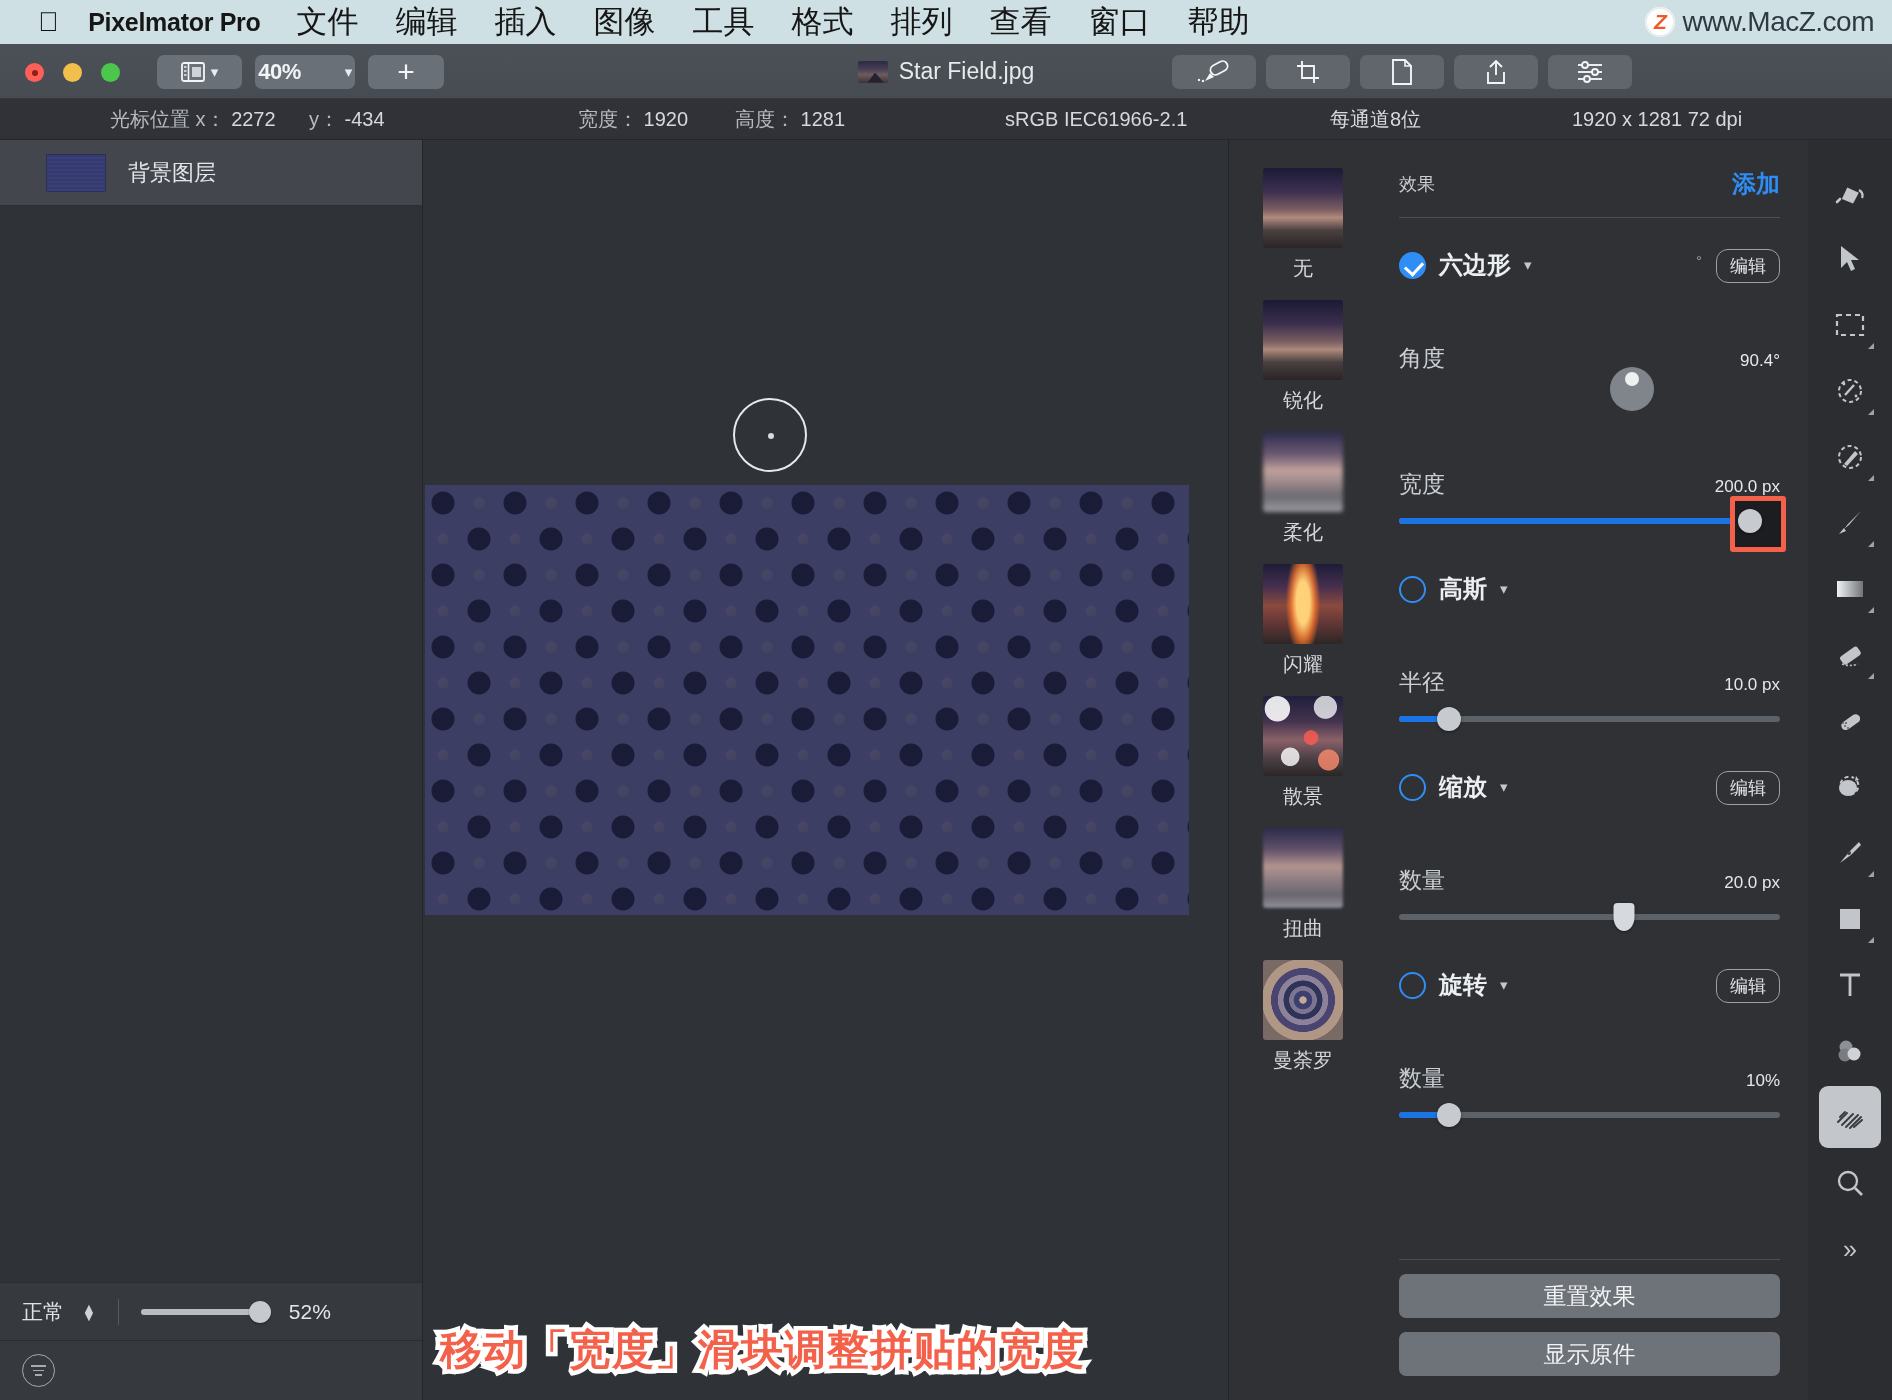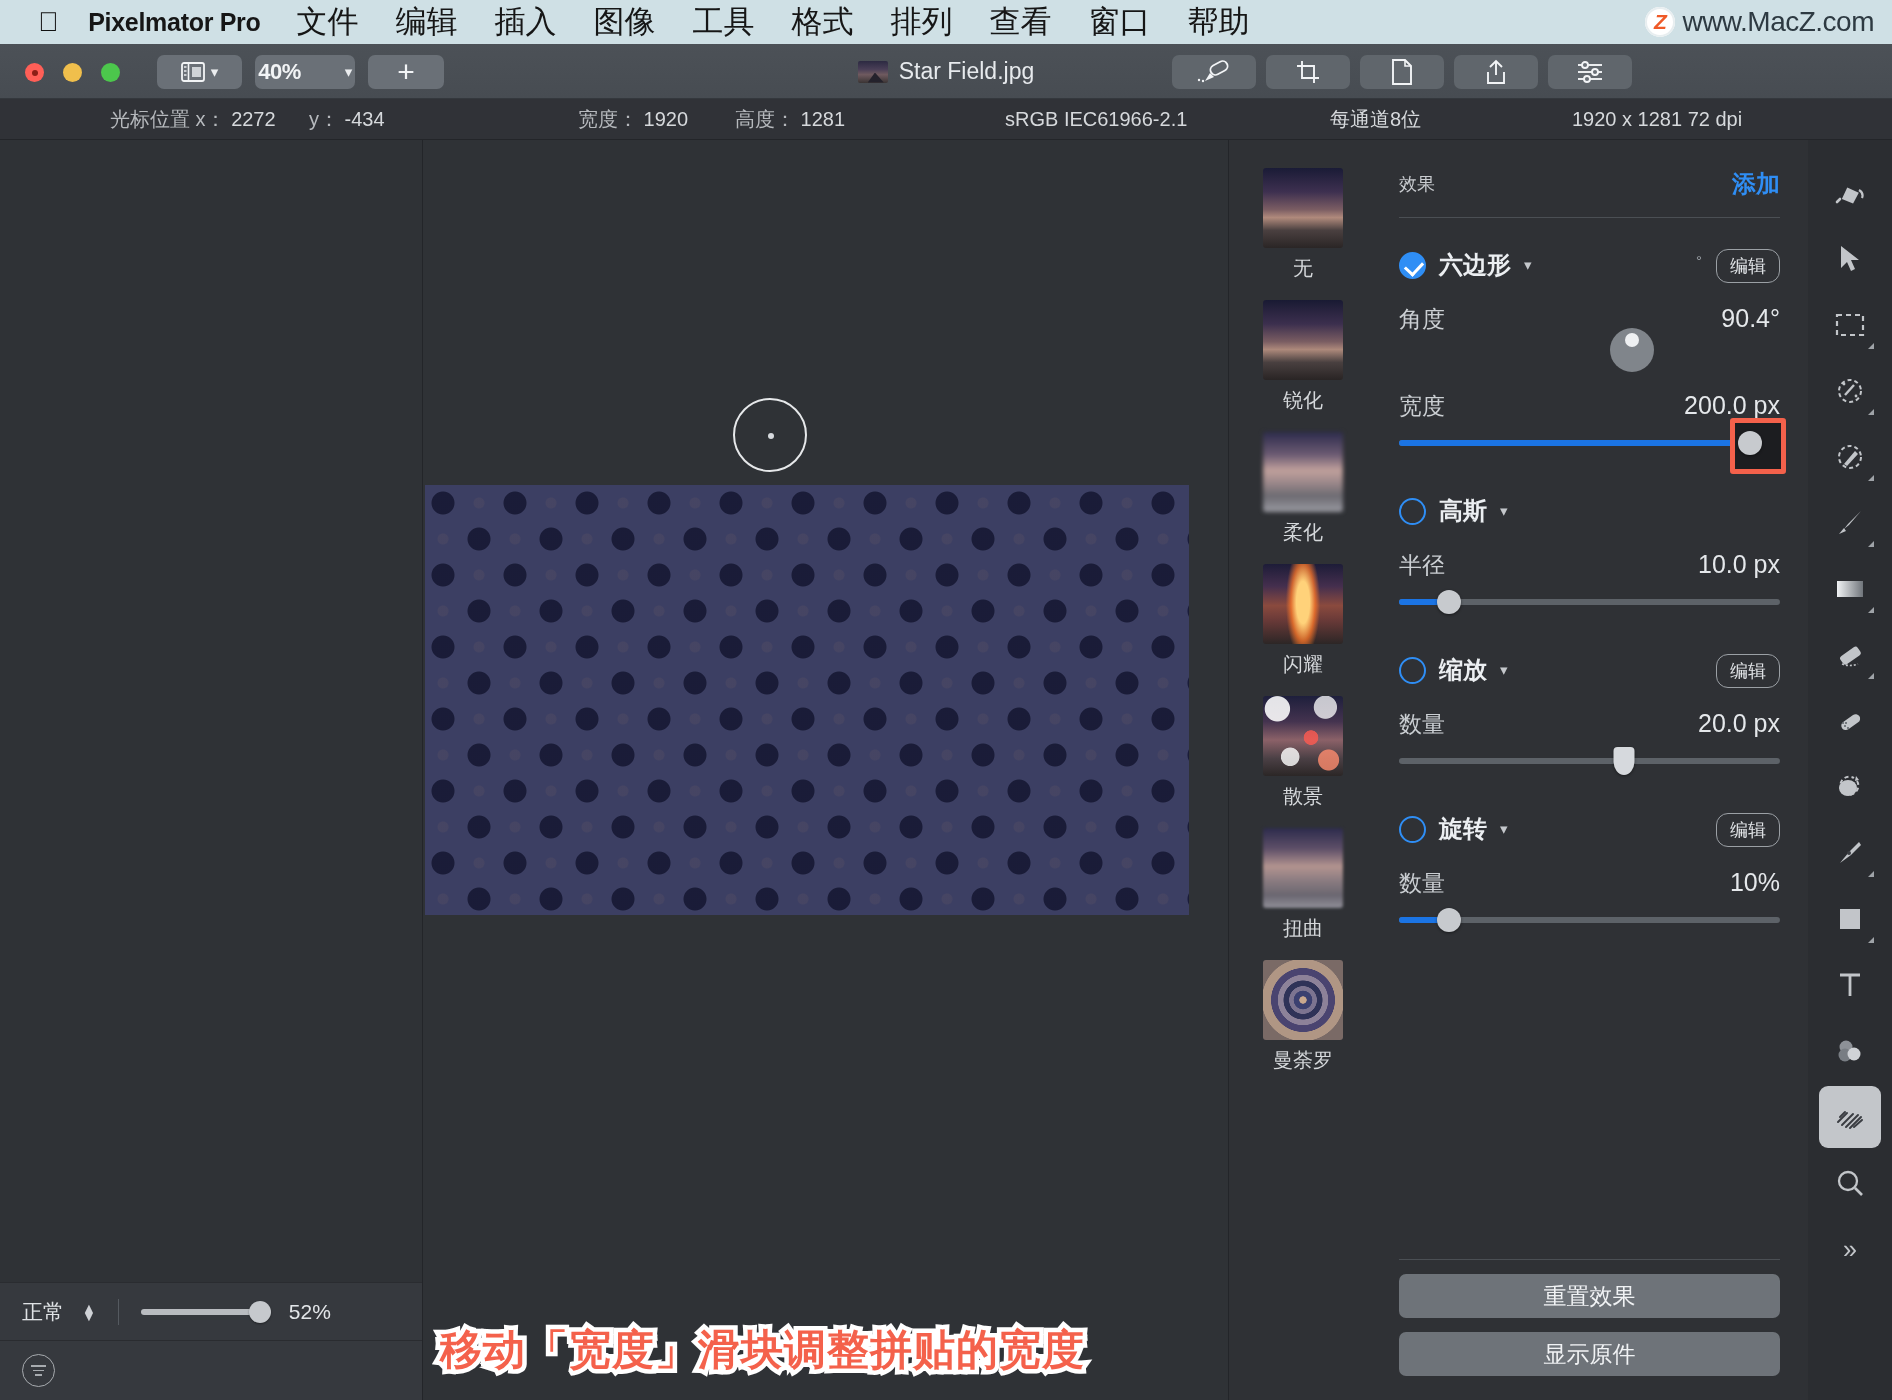--- a/index.html
+++ b/index.html
@@ -207,21 +207,21 @@
   .eff-chev { font-size: 15px; color: #c4c7cb; }
   .edit-btn {
     position: absolute; right: 0; top: 1px;
     padding: 4px 13px; border-radius: 12px; border: 1.4px solid #9ba0a5;
     font-size: 18px; color: #e2e5e8;
   }
   .deg-mark { position: absolute; right: 78px; top: 4px; font-size: 15px; color: #9aa0a6; }
 
   .param-row { display: flex; align-items: baseline; justify-content: space-between; margin-top: 22px; }
   .param-label { font-size: 23px; color: #cbcfd3; }
-  .param-val { font-size: 25px; color: #e5e8eb; }
+  .param-val { font-size: 17px; color: #e5e8eb; margin-top: 47px; }
 
   .slider { position: relative; height: 6px; border-radius: 3px; background: #5d6268; margin-top: 18px; }
   .slider .fill { position: absolute; left: 0; top: 0; height: 6px; border-radius: 3px; background: #1b74e4; }
   .slider .knob {
     position: absolute; top: -9px; width: 24px; height: 24px; border-radius: 50%;
     background: #c7cace; box-shadow: 0 1px 3px rgba(0,0,0,.45); transform: translateX(-50%);
   }
   .slider .knob.pin {
     border-radius: 4px 4px 50% 50%; width: 21px; height: 28px; top: -11px;
     background: #d6d9dd;
@@ -372,20 +372,24 @@
       <span class="info-val">1281</span>
     </span>
     <span class="info-seg info-val" style="left:1005px">sRGB IEC61966-2.1</span>
     <span class="info-seg info-val" style="left:1330px">每通道8位</span>
     <span class="info-seg info-val" style="left:1572px">1920 x 1281 72 dpi</span>
   </div>
 
   <div class="bodyrow">
 
     <div class="leftpanel">
+      <div class="layer-row">
+        <span class="layer-thumb"></span>
+        <span class="layer-name">背景图层</span>
+      </div>
       <div class="layers-empty"></div>
       <div class="left-bottom">
         <div class="blend-row">
           <span>正常</span>
           <span class="stepper">
             <span>▲</span>
             <span>▼</span>
           </span>
           <span class="vdiv"></span>
           <span class="op-slider">

